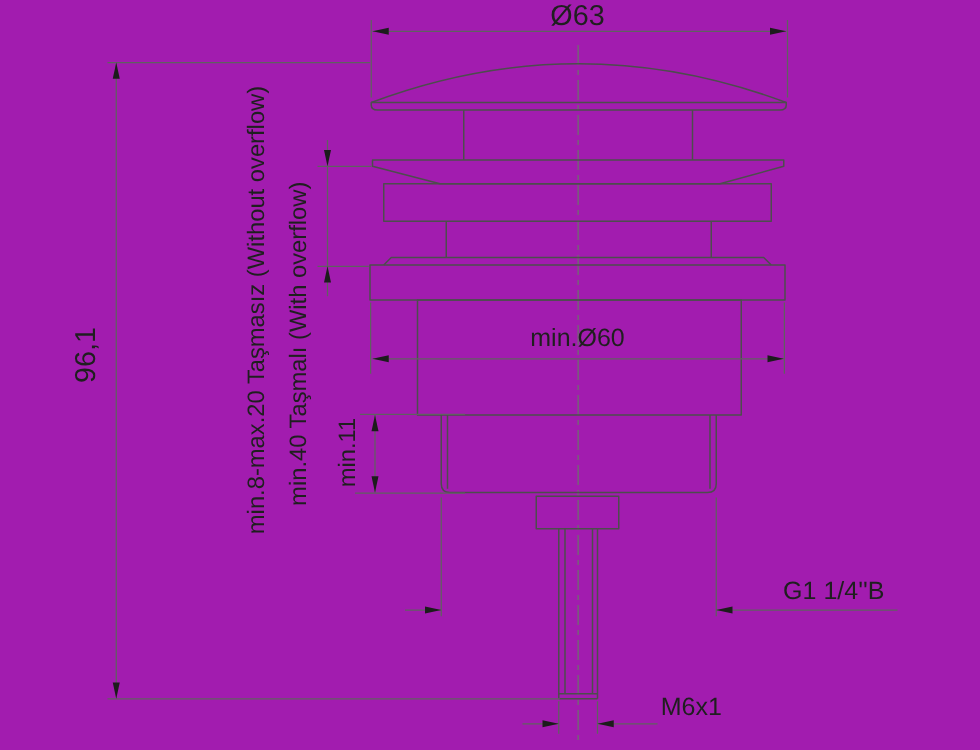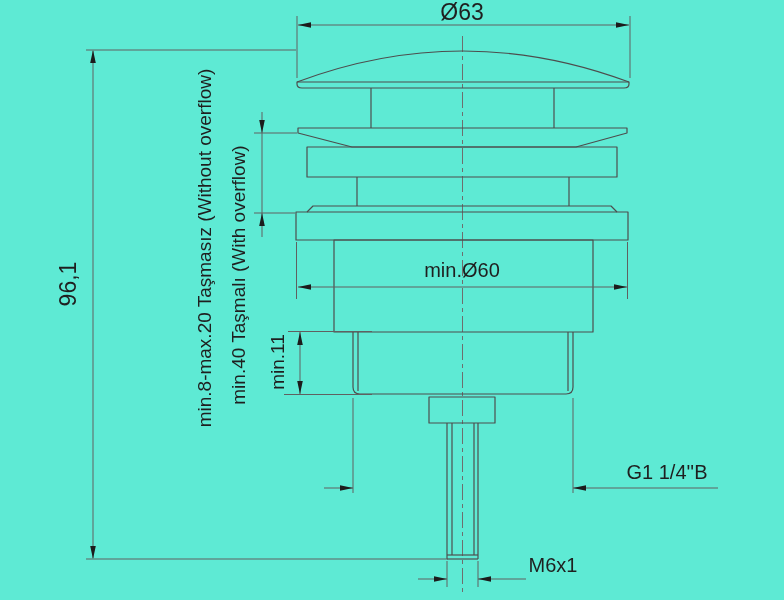--- a/index.html
+++ b/index.html
@@ -9,21 +9,21 @@
   }
   body {
     width: 784px;
     height: 600px;
     overflow: hidden;
     font-family: "Liberation Sans", sans-serif;
   }
   .canvas-wrap {
     width: 784px;
     height: 600px;
-    background: #5eead4;
+    background: #a21caf;
     position: relative;
   }
   svg { display: block; }
   .outline {
     stroke: #4d4d4d;
     stroke-width: 1.2;
     fill: none;
     stroke-linejoin: round;
     stroke-linecap: butt;
   }

